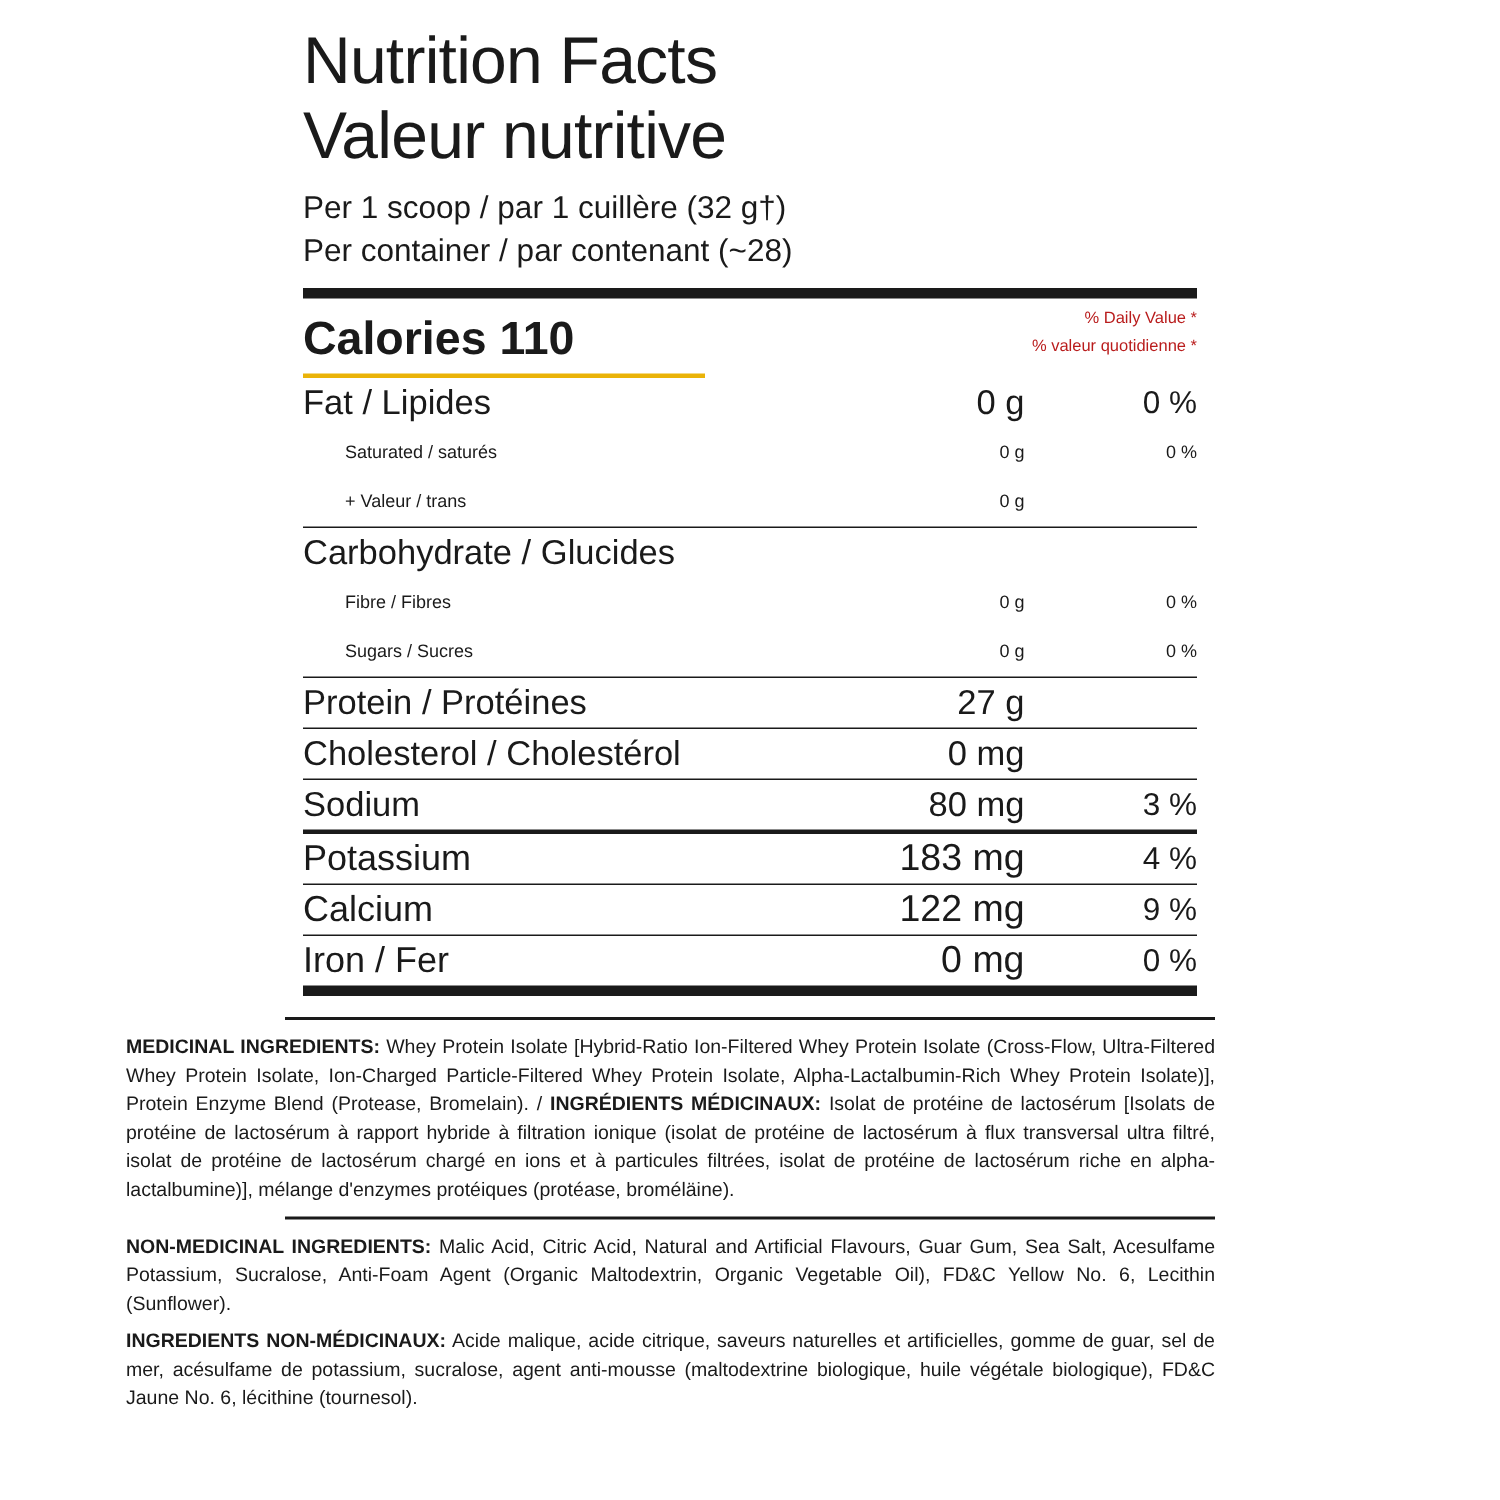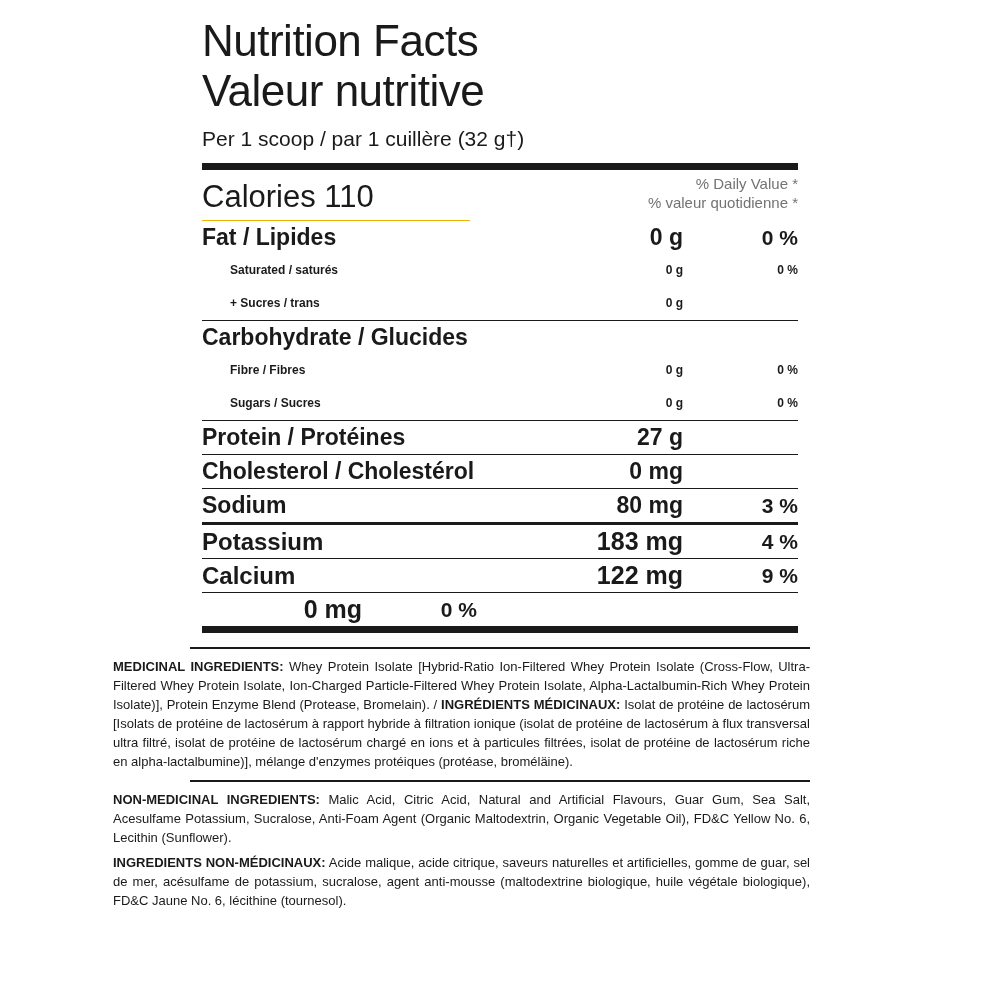--- a/index.html
+++ b/index.html
@@ -52,44 +52,44 @@
   .rule-med   { border-top: 3px solid #1a1a1a; }
   .rule-thin  { border-top: 1px solid #1a1a1a; }
 
   .dv-head {
     display: flex;
     justify-content: flex-end;
     padding-top: 4px;
     text-align: right;
   }
   .dv-head-text {
-    font-size: 15px;
+    font-size: 11px;
     line-height: 19px;
-    color: #737373;
+    color: #b91c1c;
   }
 
   .cal-row {
     display: flex;
     align-items: flex-start;
     margin-top: -34px;
   }
   .cal-label {
     font-size: 31px;
     line-height: 38px;
     padding-bottom: 4px;
-    border-bottom: 1px solid #eab308;
+    border-bottom: 3px solid #eab308;
     display: inline-block;
     min-width: 268px;
+    font-weight: bold;
   }
 
   .row {
     display: flex;
     align-items: center;
     padding: 3px 0 3px 0;
-    font-weight: bold;
   }
   .row .nm {
     flex: 1;
     font-size: 24px;
     line-height: 27px;
   }
   .row .amt {
     width: 170px;
     text-align: right;
     font-size: 25px;
@@ -115,21 +115,21 @@
   }
   .foot div {
     font-size: 17px;
     line-height: 24px;
     color: #1a1a1a;
   }
   .foot b { font-weight: 700; }
 
   
   .ing-block {
-    margin-left: 113px;
+    margin-left: 84px;
     margin-right: 190px;
     font-size: 13px;
     line-height: 19px;
     text-align: justify;
     color: #1a1a1a;
   }
   .ing-block .hdr { font-weight: 700; }
   .ing-sep {
     margin-left: 190px;
     margin-right: 190px;
@@ -145,20 +145,21 @@
 
 <div class="panel">
 
   <div class="titles">
     <div class="title-en">Nutrition Facts</div>
     <div class="title-fr">Valeur nutritive</div>
   </div>
 
   <div class="serving">
     <div class="serving-line">Per 1 scoop / par 1 cuillère (32 g†)</div>
+    <div class="serving-line">Per container / par contenant (~28)</div>
   </div>
 
   <div class="nf-table">
 
     <div class="rule-thick"></div>
 
     <div class="dv-head">
       <div>
         <div class="dv-head-text">% Daily Value *</div>
         <div class="dv-head-text">% valeur quotidienne *</div>
@@ -173,21 +174,21 @@
       <div class="nm">Fat / Lipides</div>
       <div class="amt">0 g</div>
       <div class="dv">0 %</div>
     </div>
     <div class="row indent sub">
       <div class="nm">Saturated / saturés</div>
       <div class="amt">0 g</div>
       <div class="dv">0 %</div>
     </div>
     <div class="row indent sub">
-      <div class="nm">+ Sucres / trans</div>
+      <div class="nm">+ Valeur / trans</div>
       <div class="amt">0 g</div>
       <div class="dv"></div>
     </div>
 
     <div class="rule-thin"></div>
 
     <div class="row big">
       <div class="nm">Carbohydrate / Glucides</div>
       <div class="dv"></div>
     </div>
@@ -238,20 +239,21 @@
 
     <div class="row">
       <div class="nm">Calcium</div>
       <div class="amt">122 mg</div>
       <div class="dv">9 %</div>
     </div>
 
     <div class="rule-thin"></div>
 
     <div class="row">
+      <div class="nm">Iron / Fer</div>
       <div class="amt">0 mg</div>
       <div class="dv">0 %</div>
     </div>
 
     <div class="rule-thick"></div>
   </div>
 
 
   <div class="ing-sep top"></div>
 

